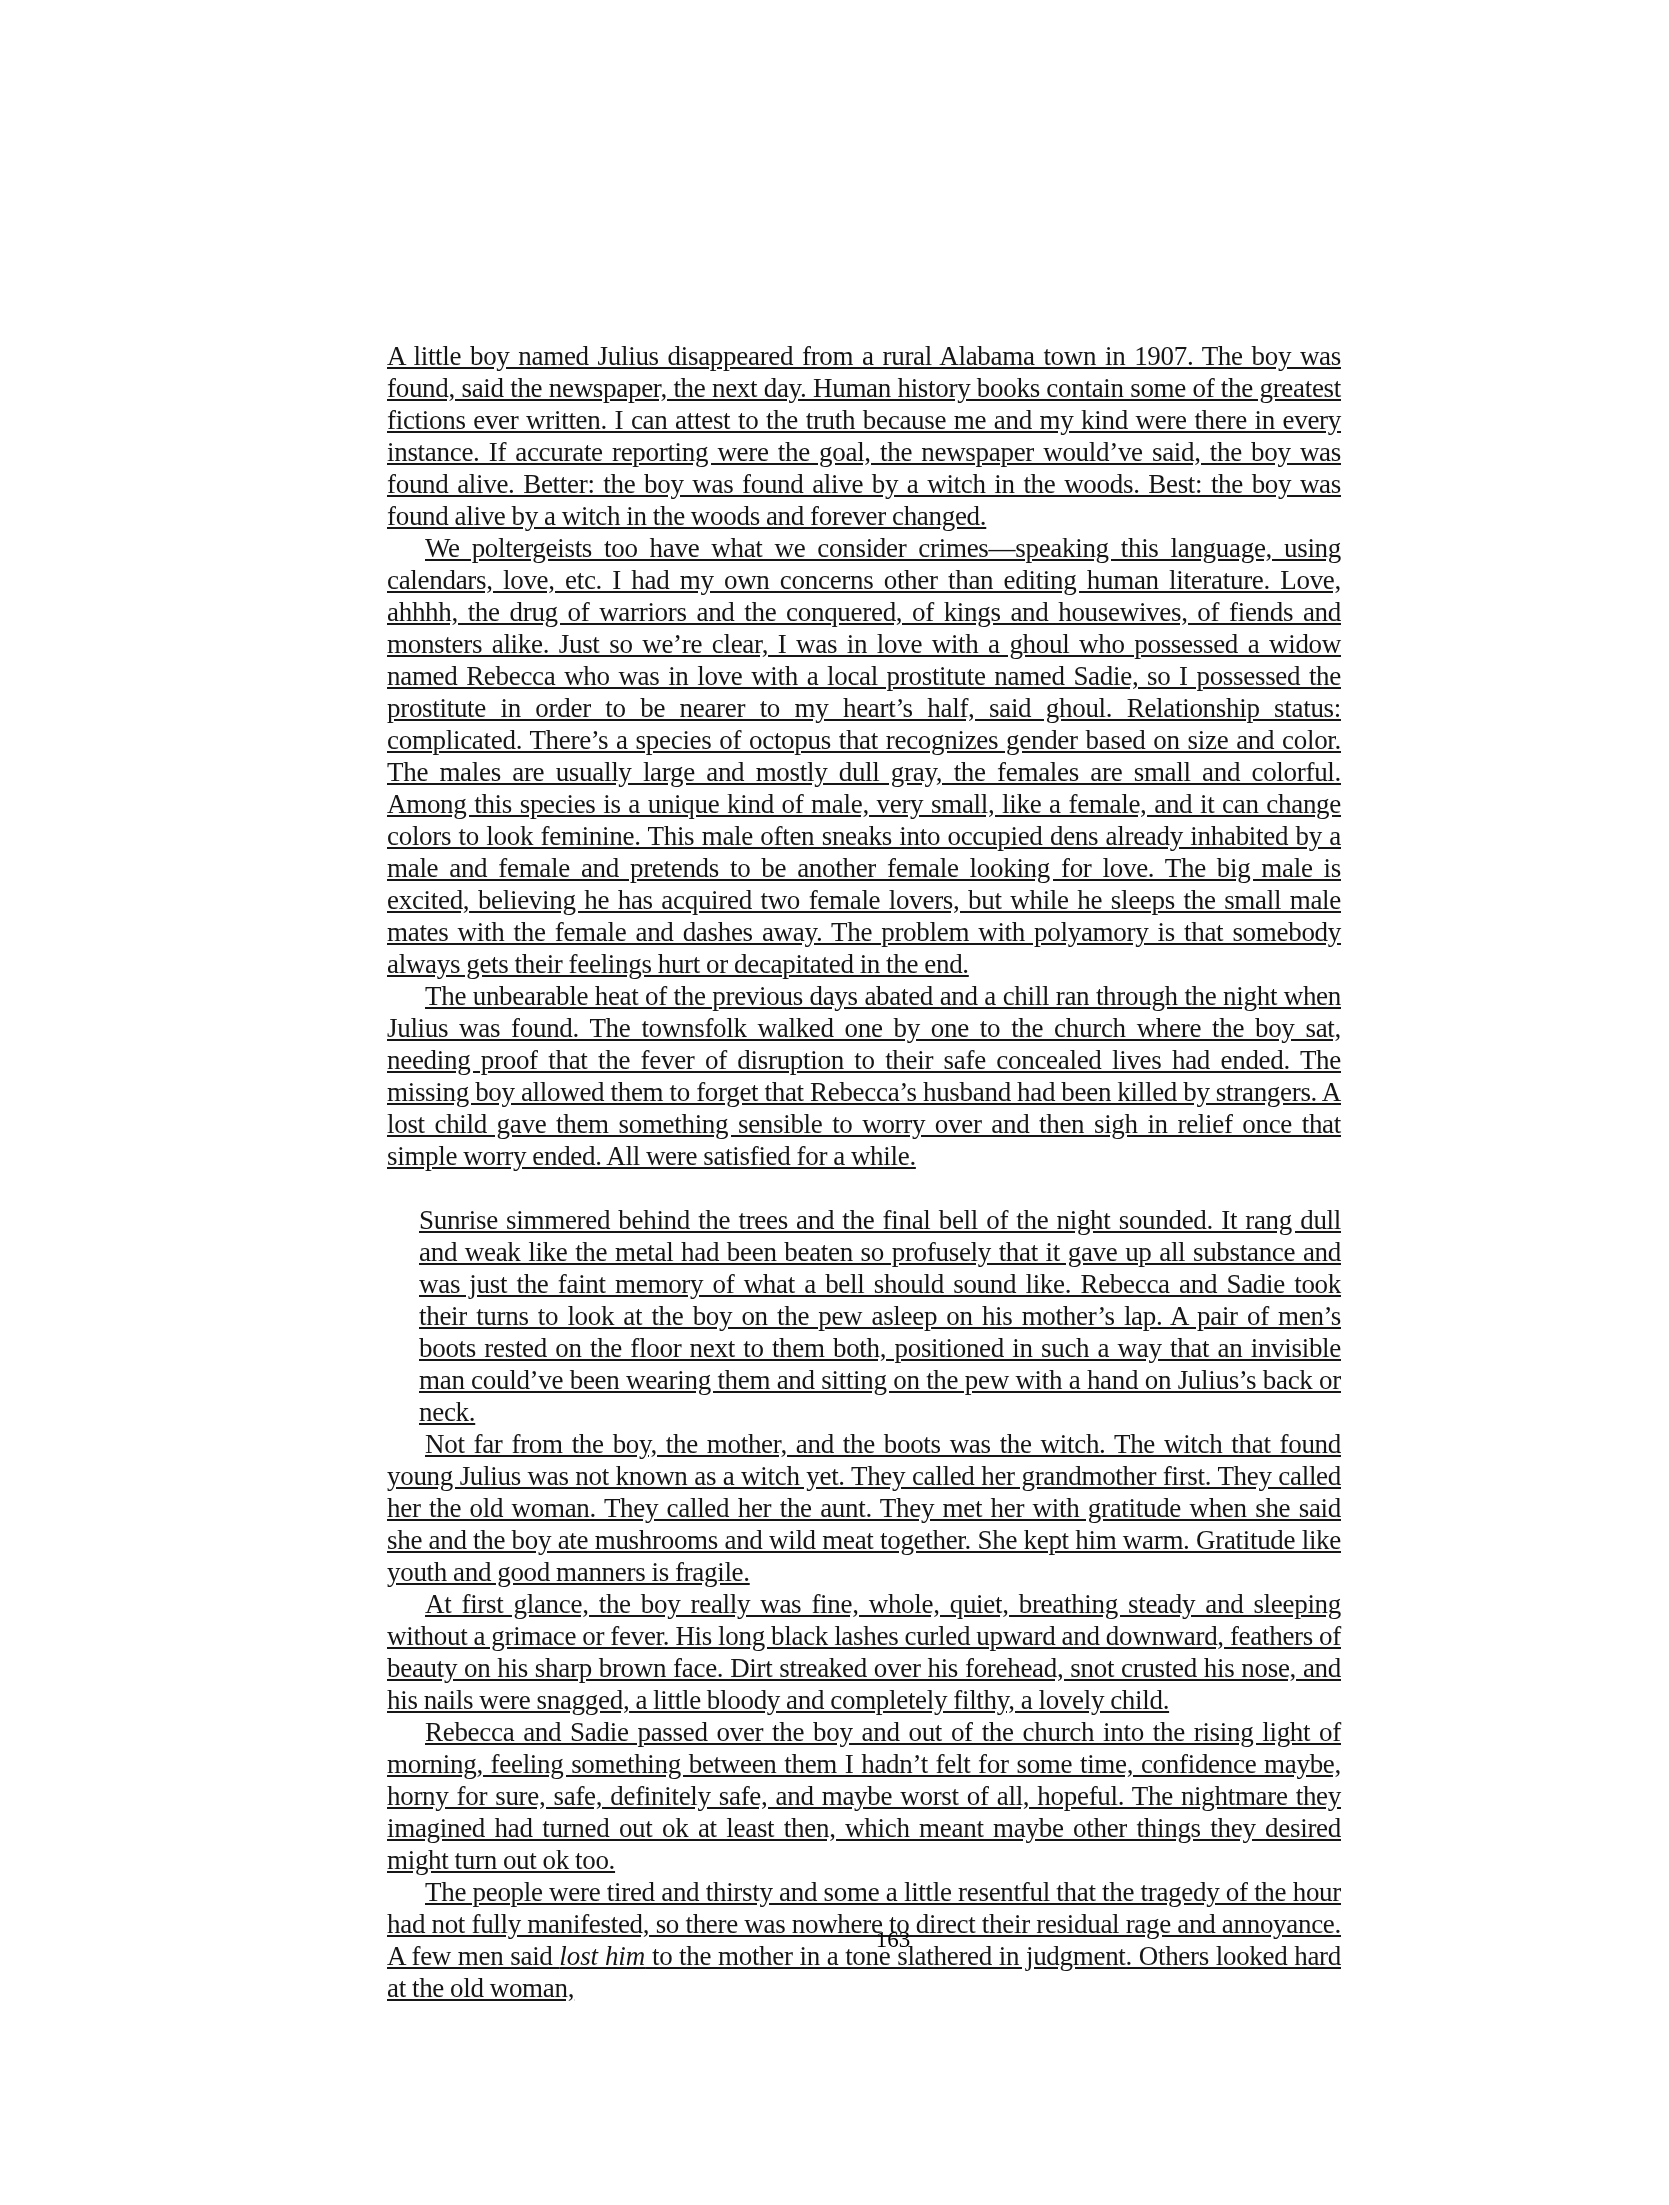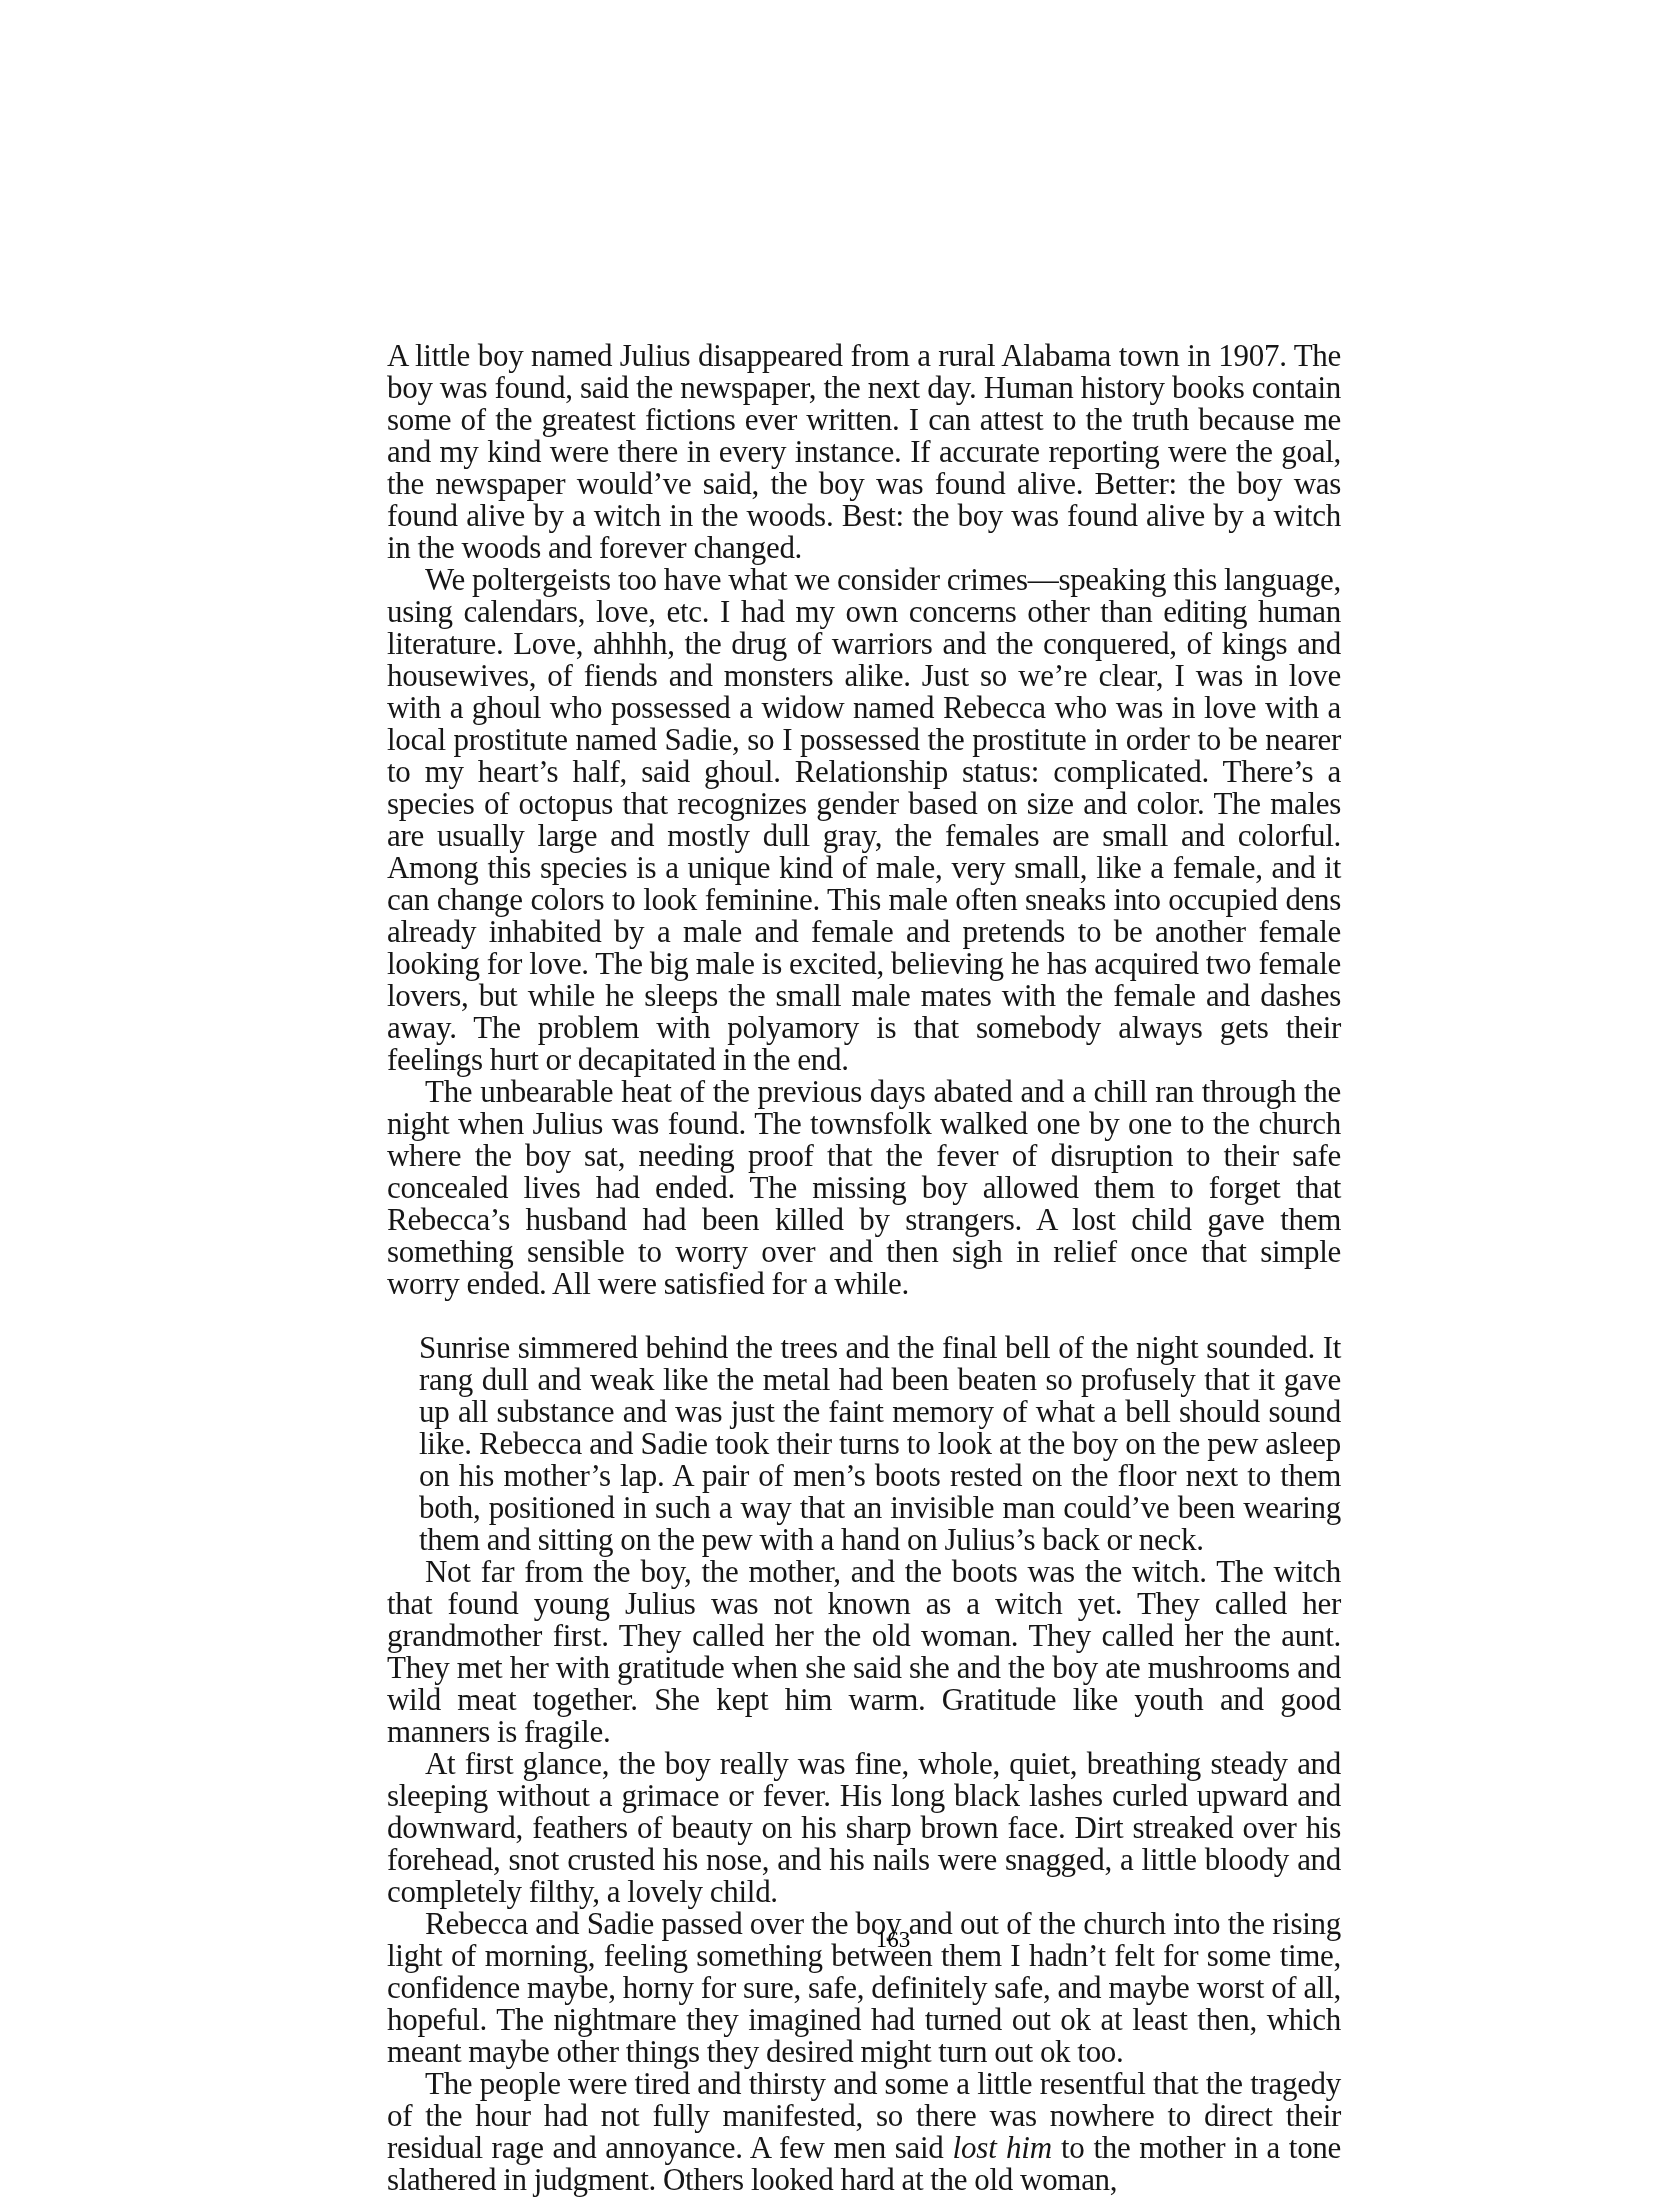--- a/index.html
+++ b/index.html
@@ -18,27 +18,28 @@
   }
   .text-block {
     position: absolute;
     left: 387px;
     top: 340px;
     width: 954px;
   }
   .text-block p {
     margin: 0;
     padding: 0;
-    font-size: 31px;
+    font-size: 27px;
     line-height: 32px;
     letter-spacing: -0.3px;
     word-spacing: -0.4px;
     text-align: justify;
     text-justify: inter-word;
     hyphens: none;
+    text-decoration: underline;
   }
   .text-block p.indent {
     text-indent: 38px;
   }
   .text-block p.section-start {
     margin-top: 32px;
     margin-left: 32px;
   }
   .text-block em {
     font-style: italic;

